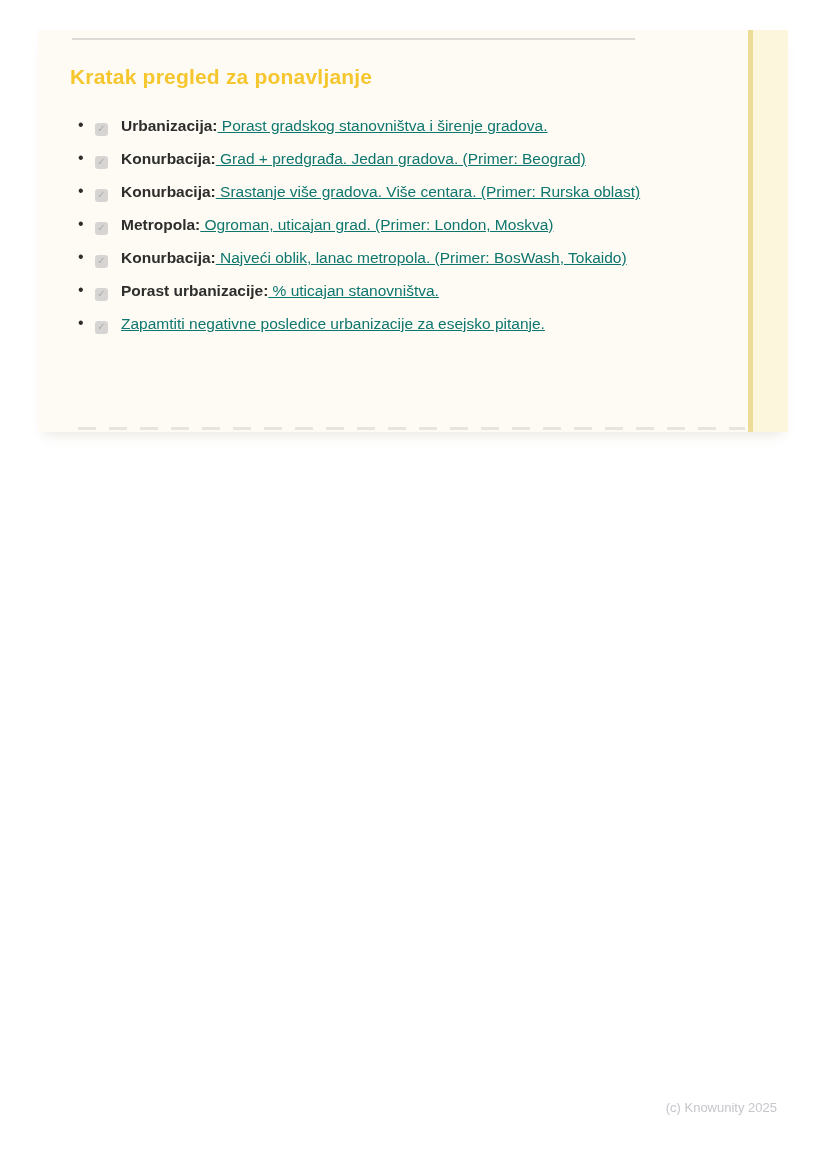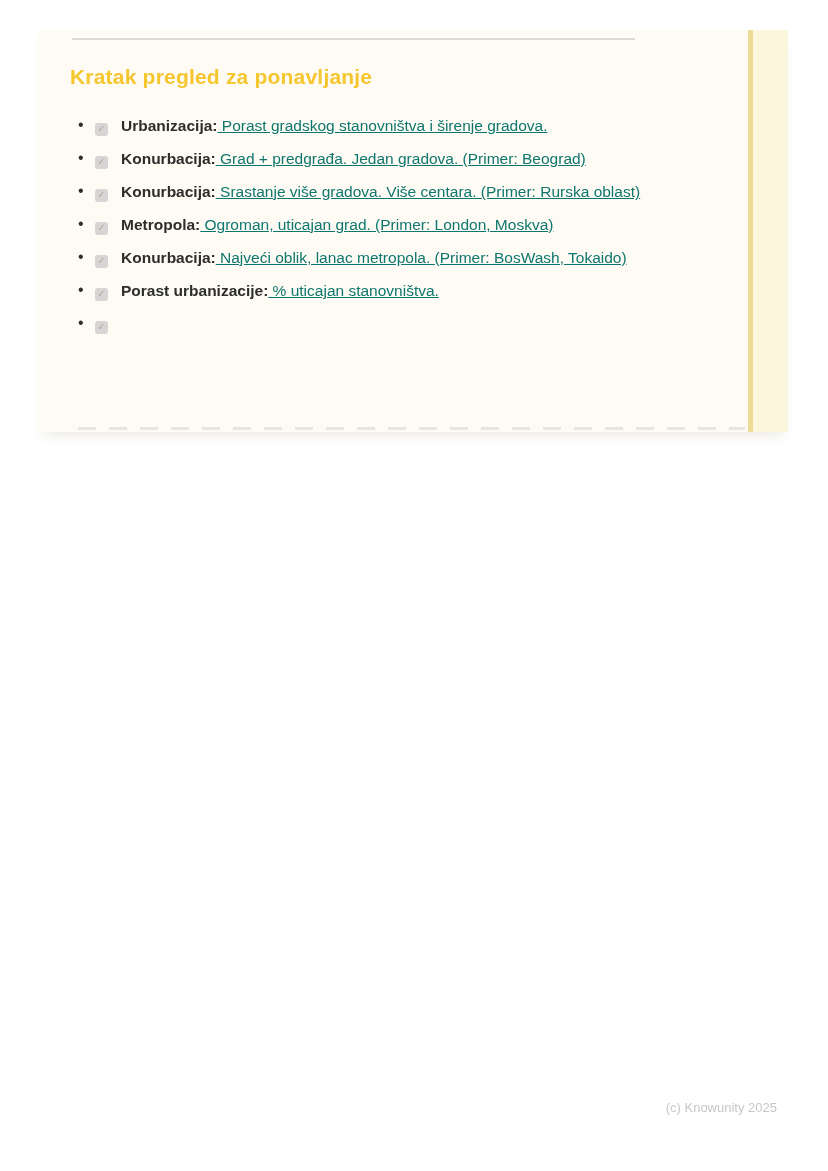--- a/index.html
+++ b/index.html
@@ -170,21 +170,21 @@
         <span class="bullet">•</span>
         <span class="checkbox">
             <span class="checkmark">✓</span>
           </span><strong class="term">Porast urbanizacije:</strong><span class="desc"> % uticajan stanovništva.</span>
       </li>
 
       <li class="check-item">
         <span class="bullet">•</span>
         <span class="checkbox">
             <span class="checkmark">✓</span>
-          </span><strong class="term"></strong>
+          </span><strong class="term"></strong><span class="desc">Zapamtiti negativne posledice urbanizacije za esejsko pitanje.</span>
       </li>
 
     </ul>
 
     <div class="page-break"></div>
   </section>
 
   <div class="footer">(c) Knowunity 2025</div>
 
 </div>

